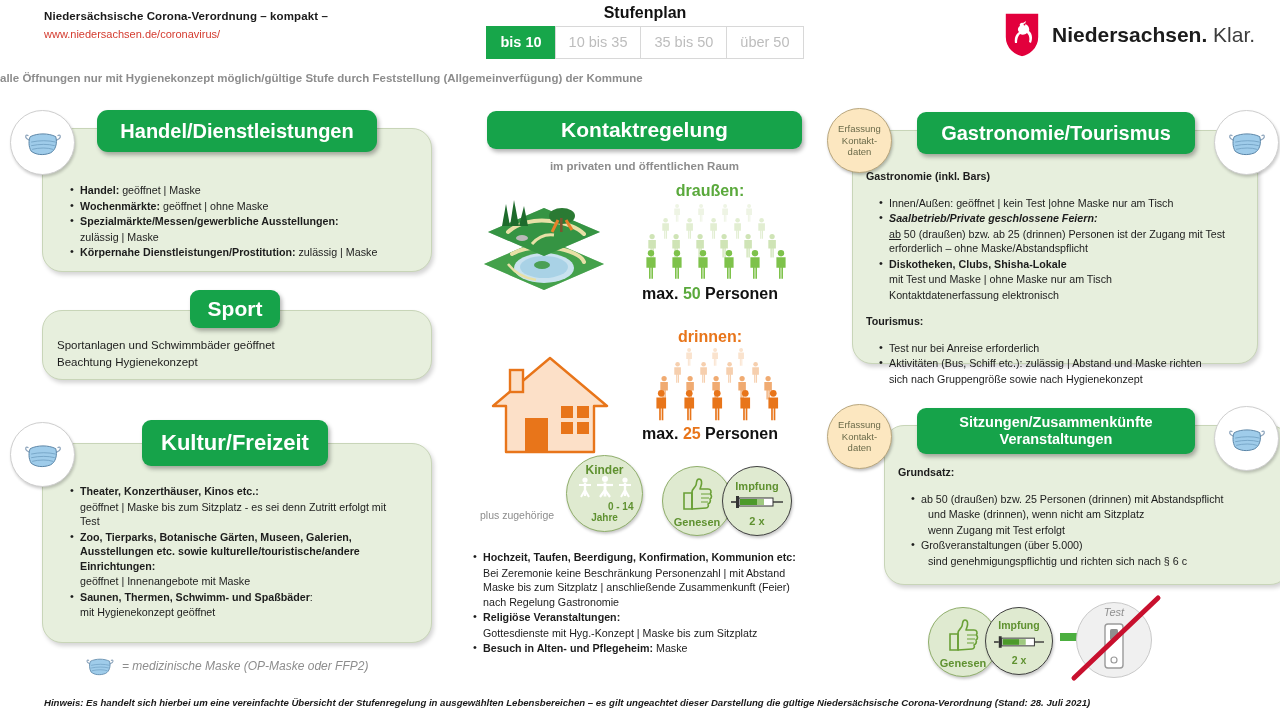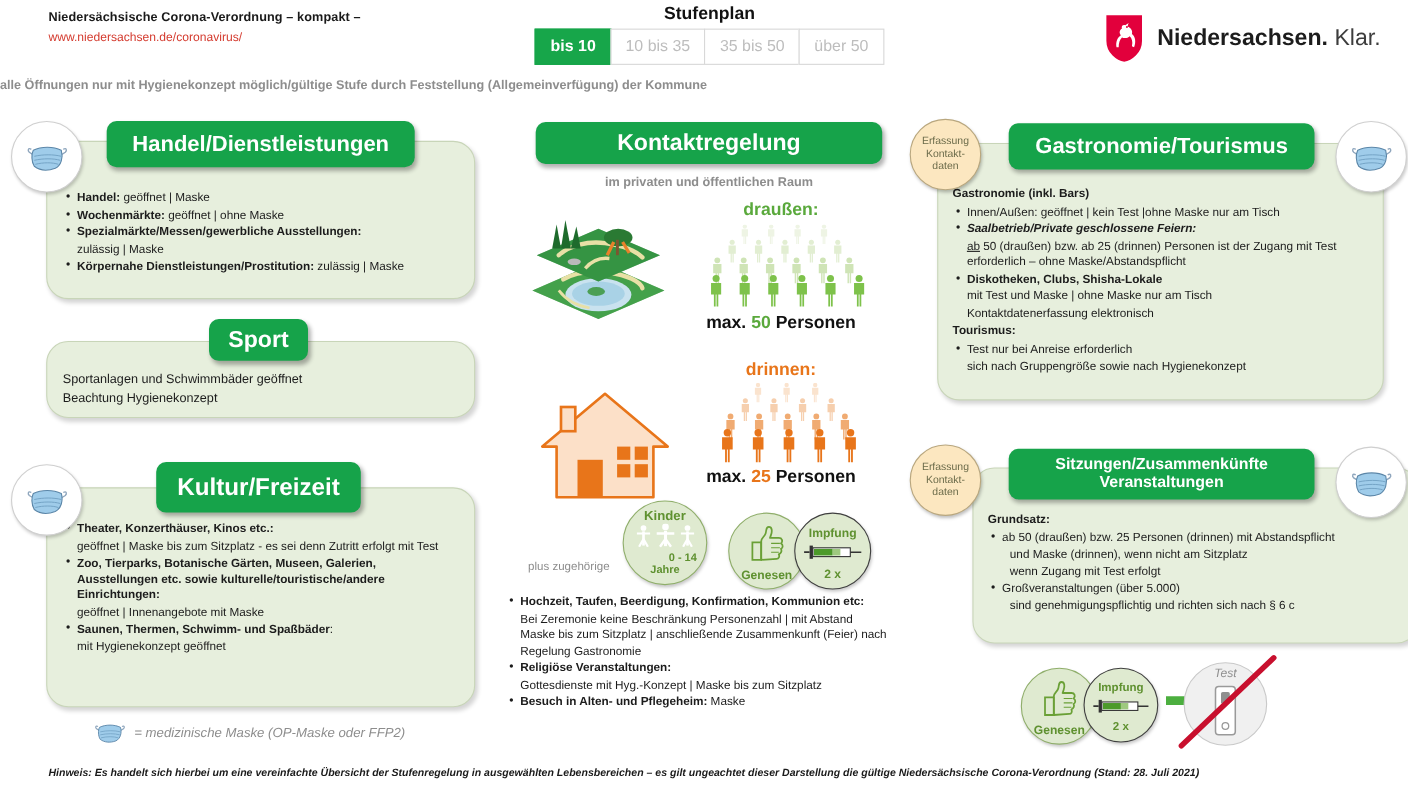--- a/index.html
+++ b/index.html
@@ -56,21 +56,21 @@
     background:#16a34a;
     color:#fff;
     border-radius:9px;
     font-weight:bold;
     text-align:center;
     display:flex;align-items:center;justify-content:center;
     box-shadow:2px 3px 4px rgba(0,0,0,.3);
     line-height:1.15;
   }
   .body-text{font-size:10.7px;line-height:1.36;color:#1c1c1c;}
-  ul.blist{margin:2px;padding:0;list-style:none;}
+  ul.blist{margin:12px;padding:0;list-style:none;}
   ul.blist>li{position:relative;padding-left:11px;margin-bottom:1px;}
   ul.blist>li:before{content:"•";position:absolute;left:1px;top:-1px;font-size:11px;}
   .b{font-weight:bold;}
   .bi{font-weight:bold;font-style:italic;}
   .u{text-decoration:underline;}
 
   
   .badge-circle{
     position:absolute;border-radius:50%;background:#fff;
     border:1px solid #cfcfcf;
@@ -145,21 +145,21 @@
   <div class="body-text" style="padding:42px 14px 0 14px;">
     <ul class="blist" id="handel-list">
         <li><span class="b">Handel:</span><span> geöffnet  |  Maske</span></li>
         <li><span class="b">Wochenmärkte:</span><span> geöffnet  |  ohne Maske</span></li>
         <li><span class="b">Spezialmärkte/Messen/gewerbliche Ausstellungen:</span></li>
         <li class="nobullet" style="padding-left: 11px; list-style: none; --nb: 1;"><span>zulässig | Maske</span></li>
         <li><span class="b">Körpernahe Dienstleistungen/Prostitution:</span><span>  zulässig | Maske</span></li>
       </ul>
   </div>
 </div>
-<div class="pill" style="left:97px;top:110px;width:280px;height:42px;font-size:20px;">
+<div class="pill" style="left:97px;top:110px;width:280px;height:42px;font-size:20px;border-radius:11px;">
   <span>Handel/Dienstleistungen</span>
 </div>
 <div class="badge-circle" style="left:10px;top:110px;width:63px;height:63px;">
   <svg width="40" height="30" viewBox="0 0 44 32">
     <path d="M6 8 C3 6 2 9 4 11 L9 14" fill="none" stroke="#8fa6bd" stroke-width="1.4"></path>
     <path d="M38 8 C41 6 42 9 40 11 L35 14" fill="none" stroke="#8fa6bd" stroke-width="1.4"></path>
     <path d="M8 9 C16 5 28 5 36 9 C38 16 36 24 30 27 C22 30 14 29 9 25 C6 20 6 13 8 9 Z" fill="#9fccea" stroke="#5b86a8" stroke-width="1.1"></path>
     <path d="M9 15 C18 13 28 13 36 15" fill="none" stroke="#6f9fc2" stroke-width="0.9"></path>
     <path d="M9 19 C18 17 28 17 35 19" fill="none" stroke="#6f9fc2" stroke-width="0.9"></path>
     <path d="M10 23 C18 21 27 21 33 23" fill="none" stroke="#6f9fc2" stroke-width="0.9"></path>
@@ -486,20 +486,21 @@
         <li><span>Innen/Außen:  geöffnet  |  kein Test |ohne Maske nur am Tisch</span></li>
         <li><span class="bi">Saalbetrieb/Private geschlossene Feiern:</span></li>
         <li class="nobullet" style="padding-left: 11px; list-style: none; --nb: 1;"><span class="u">ab</span><span> 50 (draußen) bzw. ab 25 (drinnen) Personen ist der Zugang mit Test erforderlich – ohne Maske/Abstandspflicht</span></li>
         <li><span class="b">Diskotheken, Clubs, Shisha-Lokale</span></li>
         <li class="nobullet" style="padding-left: 11px; list-style: none; --nb: 1;"><span>mit Test und Maske |  ohne Maske nur am Tisch</span></li>
         <li class="nobullet" style="padding-left: 11px; list-style: none; --nb: 1;"><span>Kontaktdatenerfassung elektronisch</span></li>
       </ul>
     <div class="b">Tourismus:</div>
     <ul class="blist" id="gastro-list-2">
         <li><span>Test nur bei Anreise erforderlich</span></li>
+        <li><span>Aktivitäten (Bus, Schiff etc.):  zulässig | Abstand und Maske richten</span></li>
         <li class="nobullet" style="padding-left: 11px; list-style: none; --nb: 1;"><span>sich nach Gruppengröße sowie nach Hygienekonzept</span></li>
       </ul>
   </div>
 </div>
 <div class="pill" style="left:917px;top:112px;width:278px;height:42px;font-size:20px;">
   <span>Gastronomie/Tourismus</span>
 </div>
 <div class="contact-circle" style="left:827px;top:108px;width:63px;height:63px;">
   <span>Erfassung</span>
   <span>Kontakt-</span>

